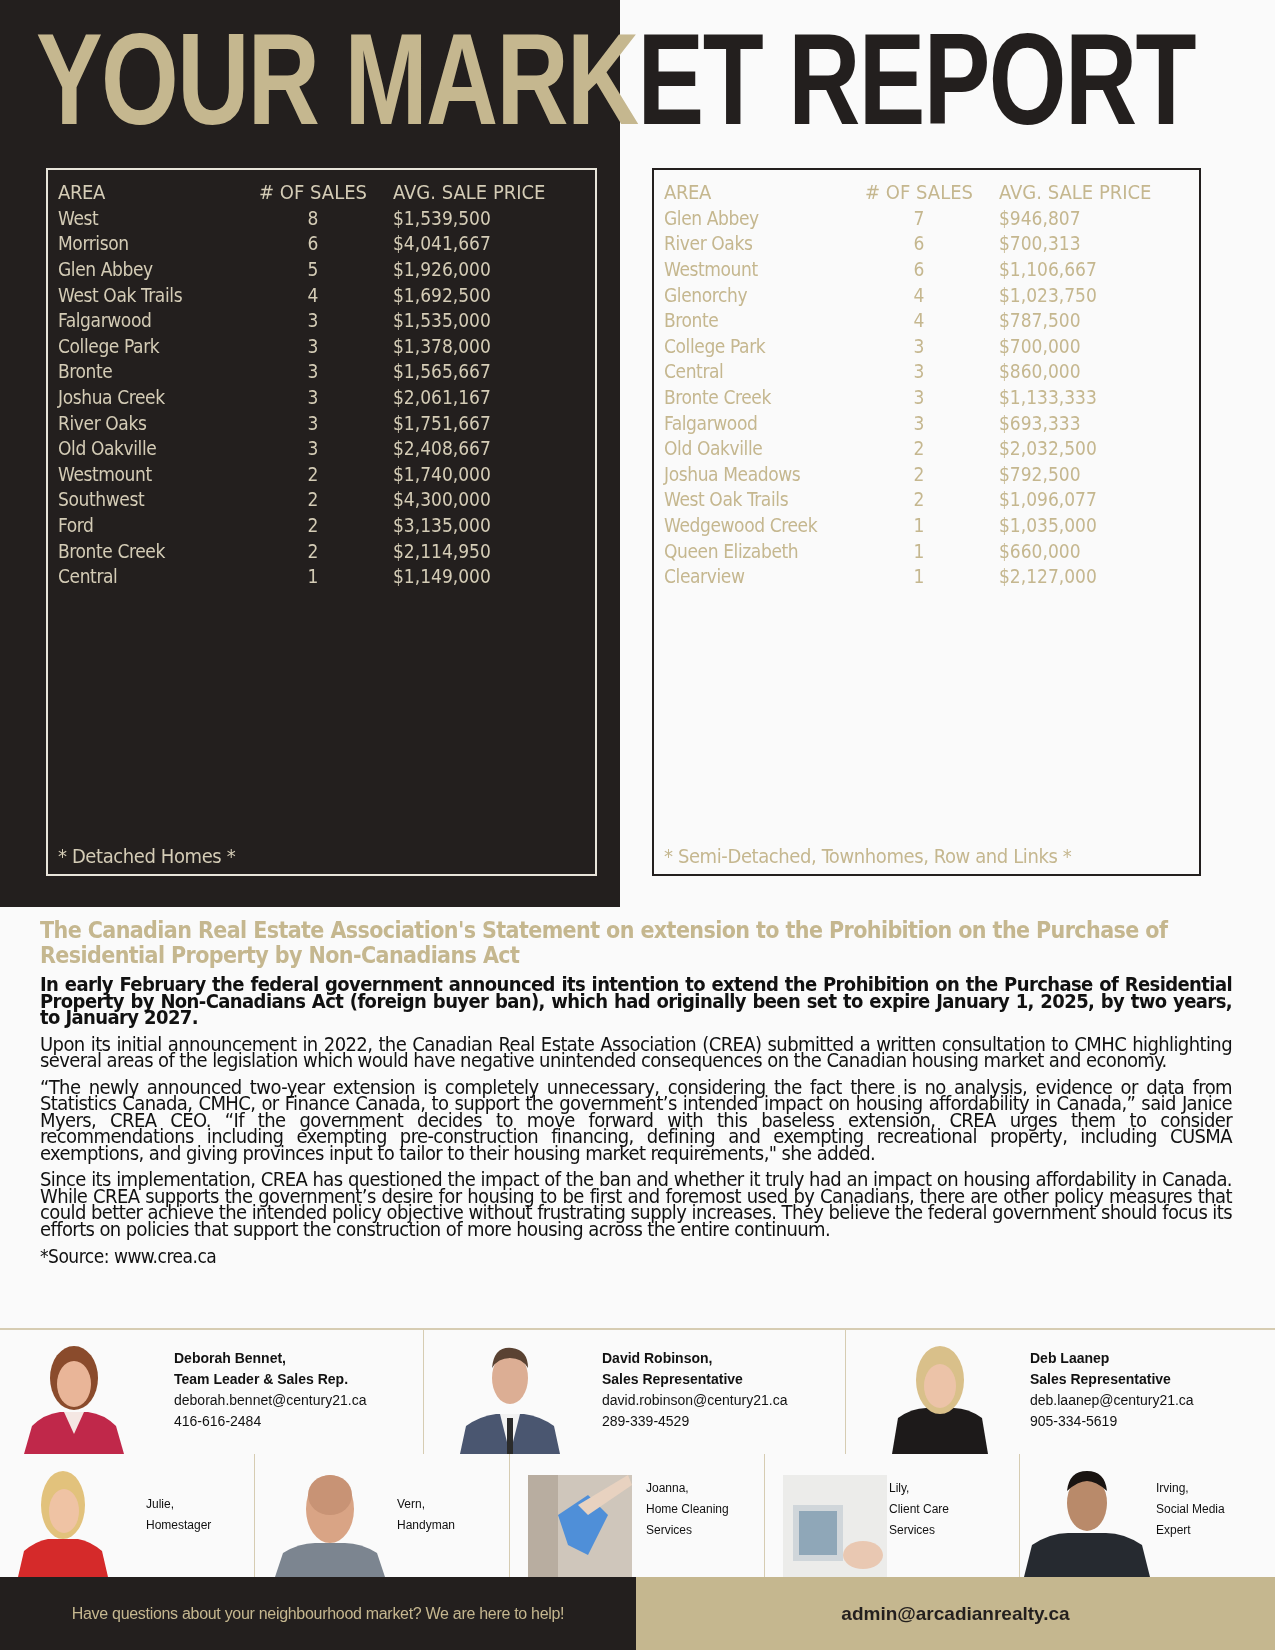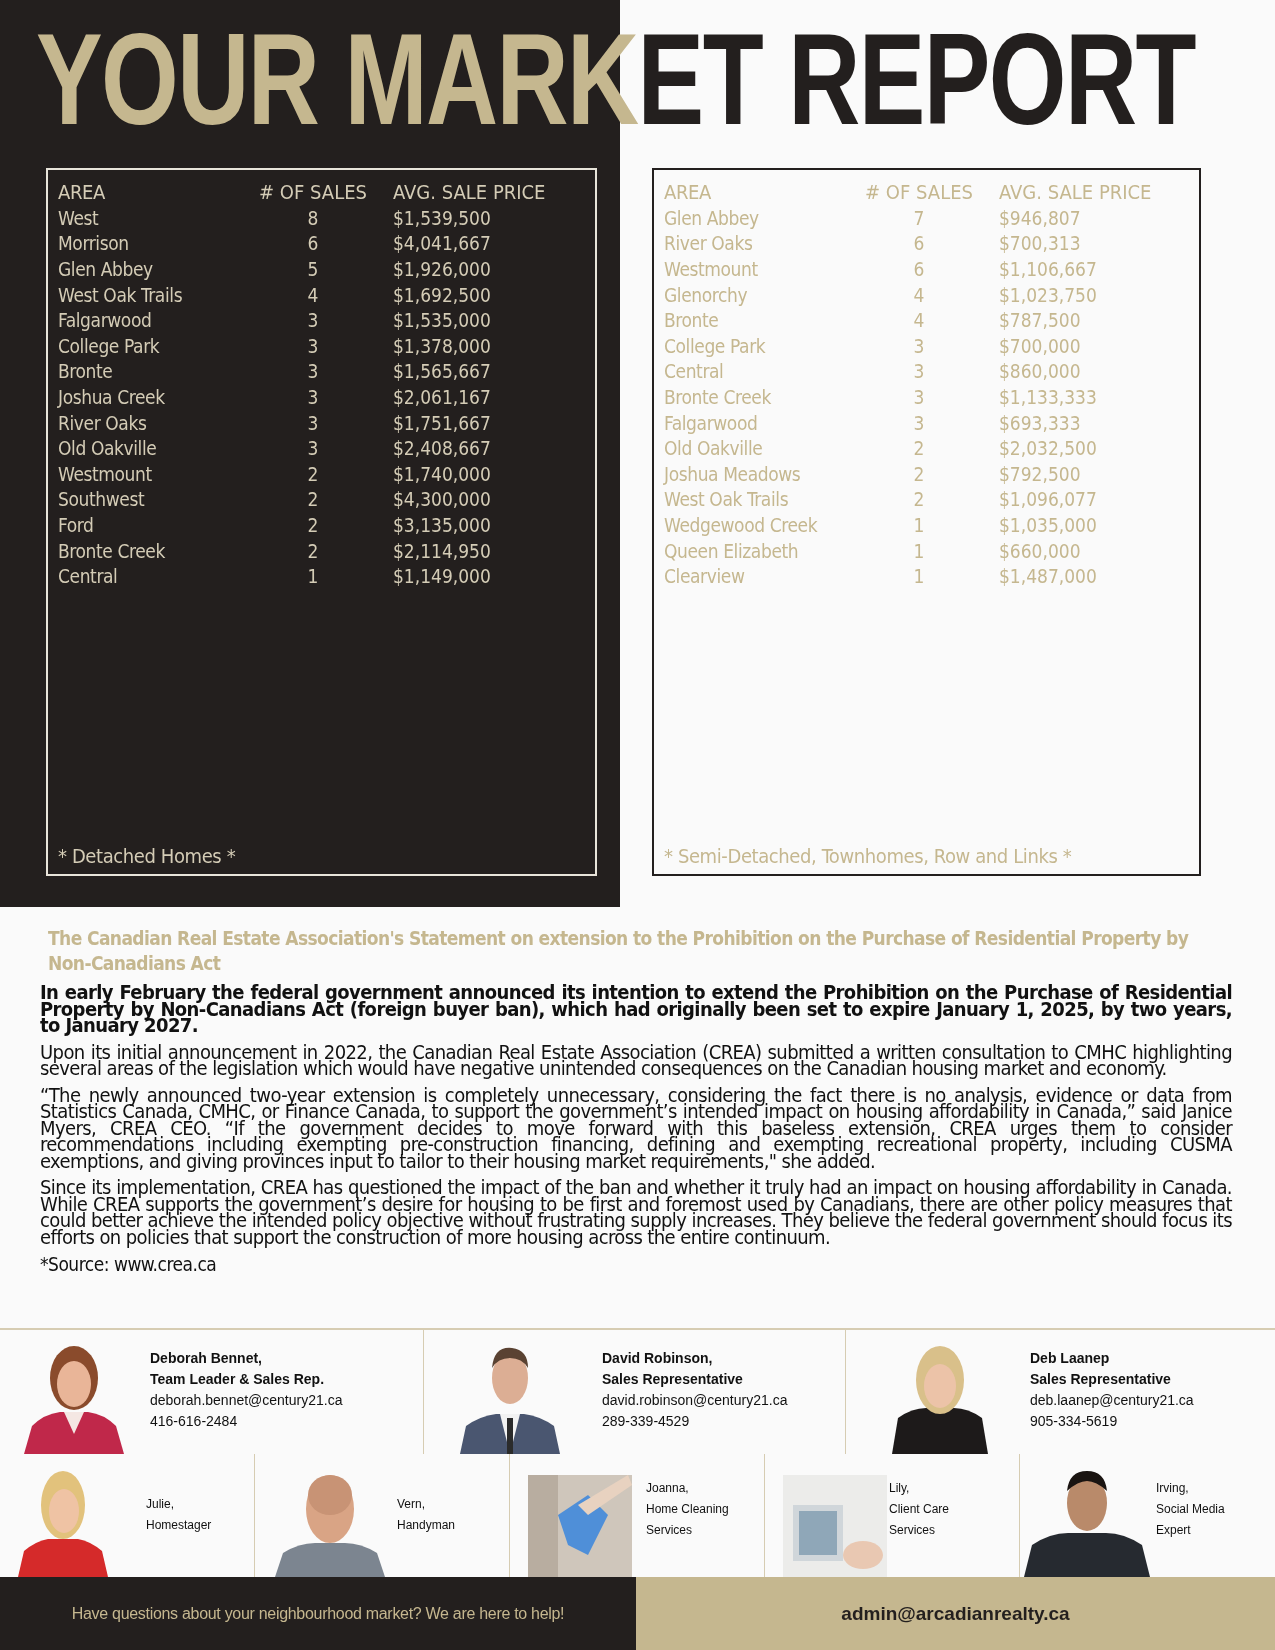--- a/index.html
+++ b/index.html
@@ -25,41 +25,41 @@
   .panel.right { left: 652px; width: 549px; border: 2px solid #231f1e; color: #c5b78f; background: #fafafa; }
   .tbl { position: absolute; left: 10px; top: 8px; right: 10px; }
   .row { display: flex; height: 25.6px; align-items: center; font-size: 19px; }
   .row.head { font-size: 20px; height: 27px; }
   .c-area { width: 175px; white-space: nowrap; letter-spacing: -0.4px; }
   .c-sales { width: 160px; text-align: center; }
   .c-price { width: 190px; text-align: left; }
   .panel-foot { position: absolute; left: 10px; bottom: 6px; font-size: 20px; letter-spacing: -0.4px; margin-top: 24px; }
   .article { position: absolute; left: 40px; top: 918px; width: 1192px; }
   .art-title {
-    color: #c5b78f; font-size: 19px; line-height: 25px; margin: 8px;
+    color: #c5b78f; font-size: 23px; line-height: 25px; margin: 0;
     font-family: "DejaVu Sans Condensed", "DejaVu Sans", sans-serif; letter-spacing: -0.6px;
   }
   .art-p {
     margin: 10px 0 0 0; font-size: 20px; line-height: 16.5px; color: #111;
     text-align: justify; font-family: "DejaVu Sans Condensed", "DejaVu Sans", sans-serif; letter-spacing: -0.6px;
   }
   .art-p.lead { font-weight: bold; margin-top: 8px; }
   .source { margin-top: 8px; font-size: 19px; color: #111; font-family: "DejaVu Sans Condensed", "DejaVu Sans", sans-serif; letter-spacing: -0.5px; }
   .team-row1 { position: absolute; left: 0; top: 1328px; width: 1275px; height: 124px; border-top: 2px solid #d6ccb2; border-bottom: 2px solid #d6ccb2; display: flex; background: #fafafa; }
   .team-row2 { position: absolute; left: 0; top: 1454px; width: 1275px; height: 123px; display: flex; background: #fafafa; }
   .member { position: relative; border-right: 1px solid #d6ccb2; box-sizing: border-box; }
   .member:last-child { border-right: none; }
   .team-row1 .member { width: 425px; }
   .team-row1 .member:nth-child(1) { width: 424px; }
   .team-row1 .member:nth-child(2) { width: 422px; }
   .team-row2 .member { width: 255px; }
   .photo { position: absolute; bottom: 0; width: 100px; height: 116px; overflow: hidden; }
   .team-row1 .photo { left: 24px; }
   .team-row2 .photo { left: 18px; }
-  .info { position: absolute; left: 150px; top: 18px; font-size: 14px; line-height: 21px; color: #111; }
+  .info { position: absolute; left: 174px; top: 18px; font-size: 14px; line-height: 21px; color: #111; }
   .info .nm, .info .rl { font-weight: bold; }
   .team-row2 .info { left: 148px; top: 40px; font-weight: normal; font-size: 12px; line-height: 21px; }
   .team-row2 .info.three { top: 24px; }
   .footer { position: absolute; left: 0; top: 1577px; width: 1275px; height: 73px; display: flex; }
   .f-msg { width: 636px; background: #231f1e; color: #c5b78f; font-weight: normal; font-size: 16px; display: flex; align-items: center; justify-content: center; letter-spacing: -0.3px; }
   .f-web { width: 332px; background: #c5b78f; color: #231f1e; font-weight: bold; font-size: 19px; display: flex; align-items: center; justify-content: center; border-right: 1px solid #8a7f62; }
   .f-mail { flex: 1; background: #c5b78f; color: #231f1e; font-weight: bold; font-size: 19px; display: flex; align-items: center; justify-content: center; }
 </style>
 </head>
 <body>
@@ -234,21 +234,21 @@
           <div class="c-price">$1,035,000</div>
         </div>
         <div class="row">
           <div class="c-area">Queen Elizabeth</div>
           <div class="c-sales">1</div>
           <div class="c-price">$660,000</div>
         </div>
         <div class="row">
           <div class="c-area">Clearview</div>
           <div class="c-sales">1</div>
-          <div class="c-price">$1,487,000</div>
+          <div class="c-price">$2,127,000</div>
         </div>
       </div>
   </div>
   <div class="panel-foot">* Semi-Detached, Townhomes, Row and Links *</div>
 </div>
 
 <div class="article">
   <h2 class="art-title">The Canadian Real Estate Association's Statement on extension to the Prohibition on the Purchase of Residential Property by Non-Canadians Act</h2>
   <p class="art-p lead">In early February the federal government announced its intention to extend the Prohibition on the Purchase of Residential Property by Non-Canadians Act (foreign buyer ban), which had originally been set to expire January 1, 2025, by two years, to January 2027.</p>
   <p class="art-p">Upon its initial announcement in 2022, the Canadian Real Estate Association (CREA) submitted a written consultation to CMHC highlighting several areas of the legislation which would have negative unintended consequences on the Canadian housing market and economy.</p>

